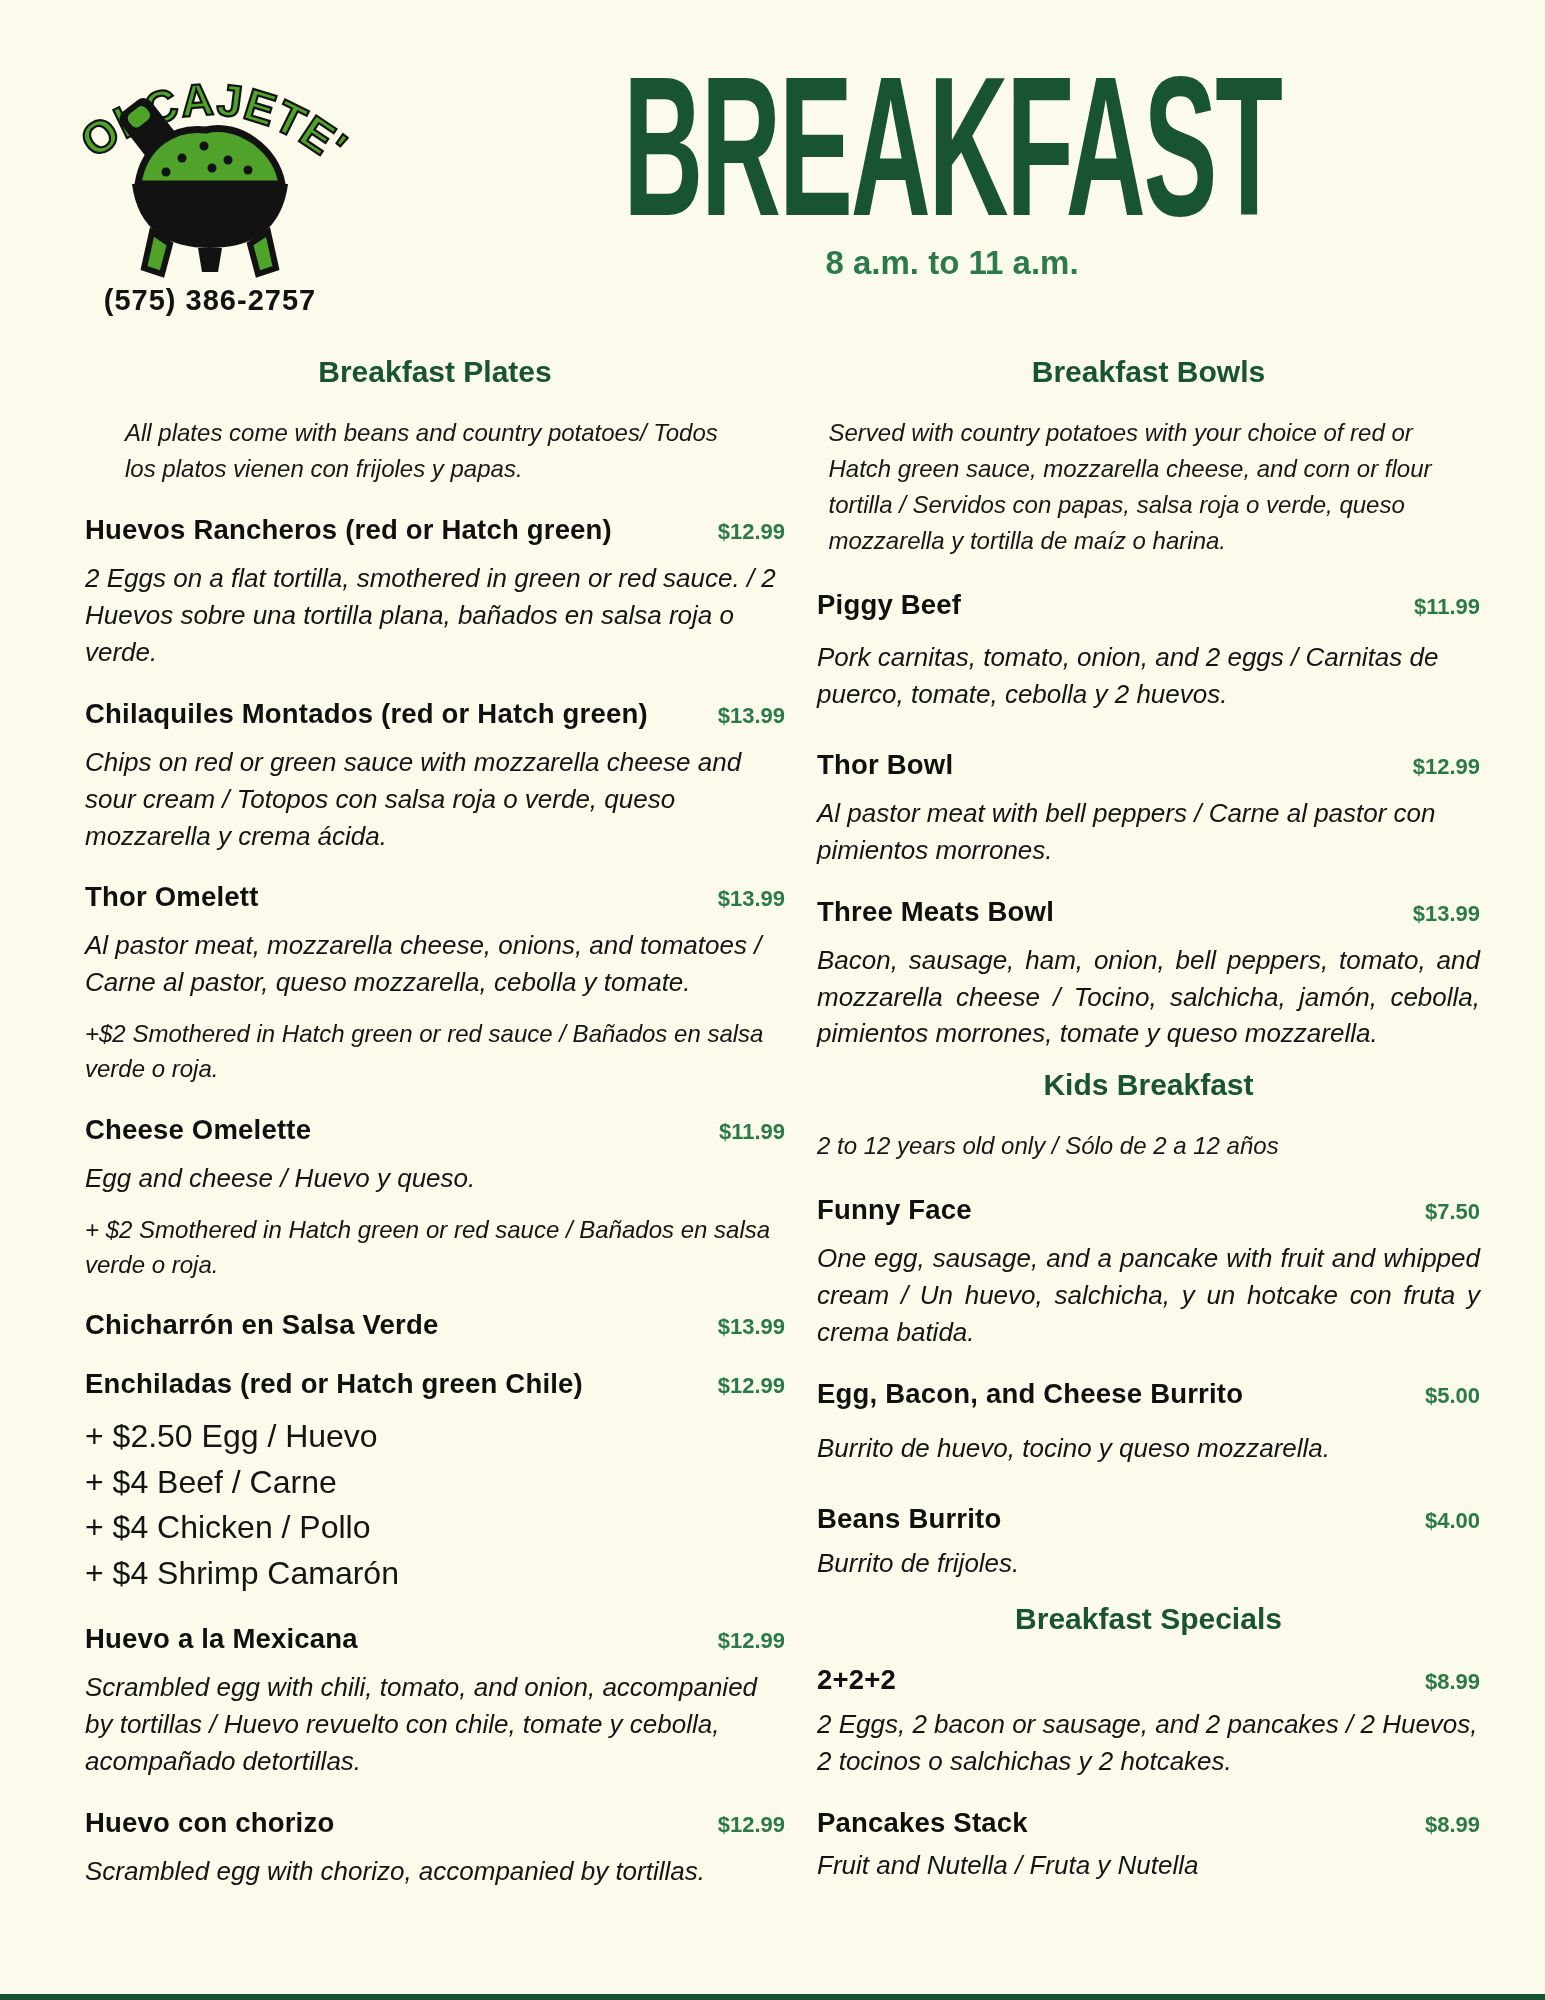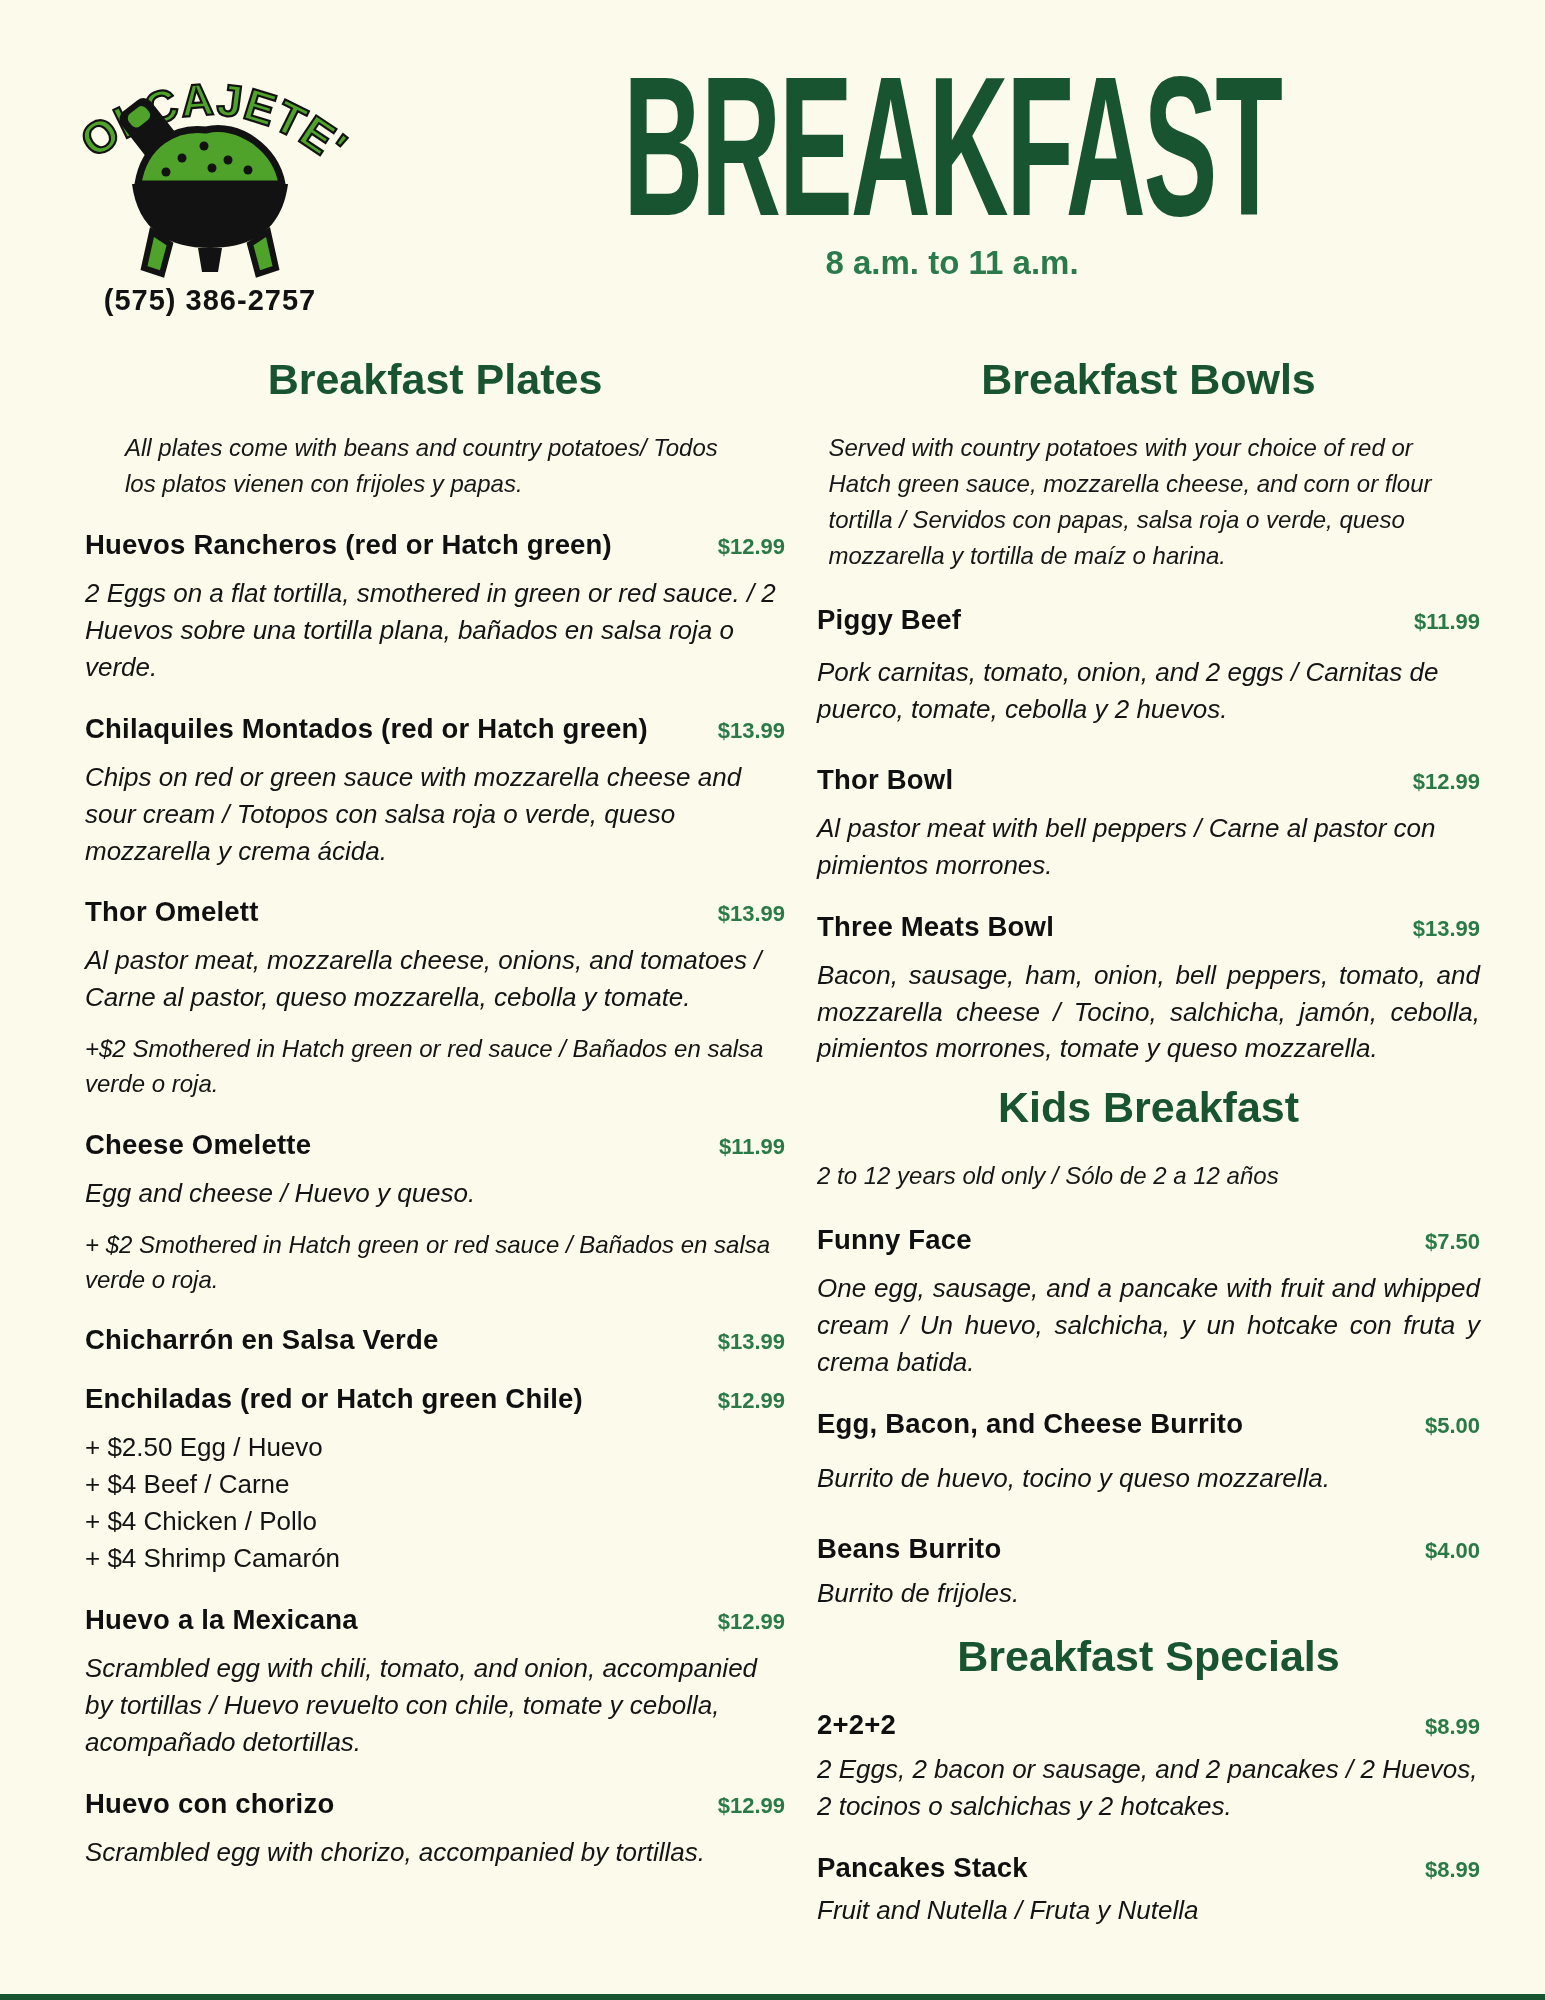--- a/index.html
+++ b/index.html
@@ -22,21 +22,21 @@
   .hours{color:#2B7A4B;font-weight:bold;font-size:33px;margin-top:10px;}
   .disclaimer{
     width:365px;margin-right:40px;margin-top:42px;flex:none;
     font-style:italic;font-size:22.5px;line-height:1.5;text-align:center;color:#1a1a1a;
   }
   
   .columns{display:flex;padding:14px 65px 0 85px;gap:32px;}
   .col-left{width:700px;flex:none;}
   .col-right{width:663px;flex:none;}
   .sec-heading{
-    text-align:center;font-weight:800;font-size:43px;color:#17542F;
+    text-align:center;font-weight:800;font-size:30px;color:#17542F;
     margin:24px 0 0 0;letter-spacing:0;
   }
   .intro{
     font-style:italic;font-size:24px;line-height:1.5;text-align:left;
     margin:26px auto 0 auto;color:#171717;
   }
   .intro.narrow{max-width:640px;}
   .item{margin-top:27px;}
   .row{display:flex;justify-content:space-between;align-items:baseline;}
   .iname{font-weight:800;font-size:27.5px;color:#101010;letter-spacing:0.2px;}
@@ -44,21 +44,21 @@
   .desc{
     font-style:italic;font-size:26px;line-height:1.42;color:#141414;
     margin:14px 0 0 0;
   }
   .desc.just{text-align:justify;}
   .note{
     font-style:italic;font-size:24px;line-height:1.45;color:#141414;
     margin:16px 0 0 0;
   }
   .addons{margin:14px 0 0 0;}
-  .addon{font-size:26px;line-height:1.42;color:#141414;margin:0;}
+  .addon{font-size:32px;line-height:1.42;color:#141414;margin:0;}
   .footer-bar{position:absolute;left:0;bottom:0;width:100%;height:6px;background:#17542F;}
 </style>
 </head>
 <body>
 
 <div class="header">
 
   <div class="logo-block">
     <svg class="logo-svg" width="300" height="230" viewBox="0 0 300 230">
       <defs>

